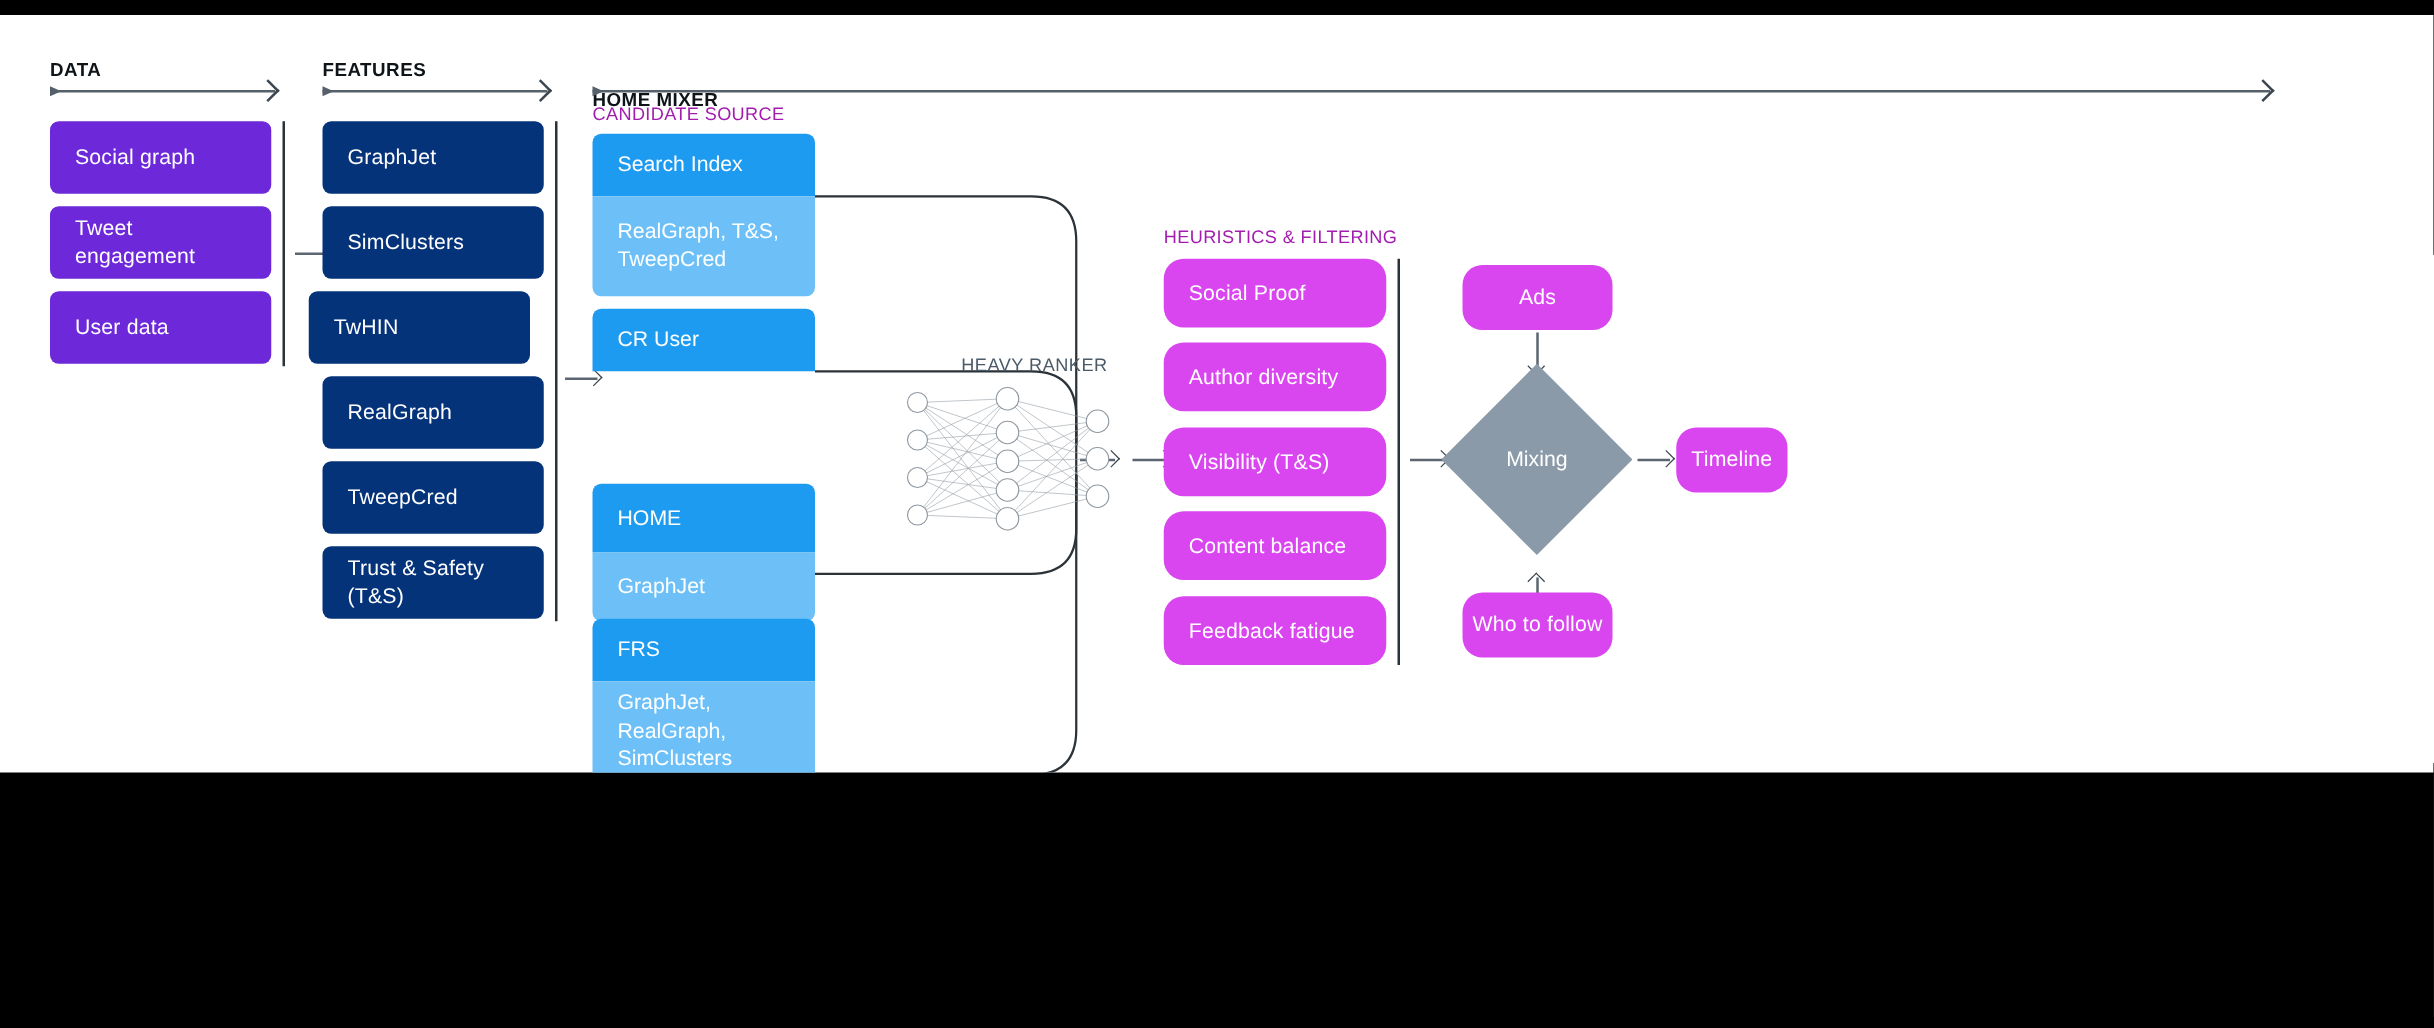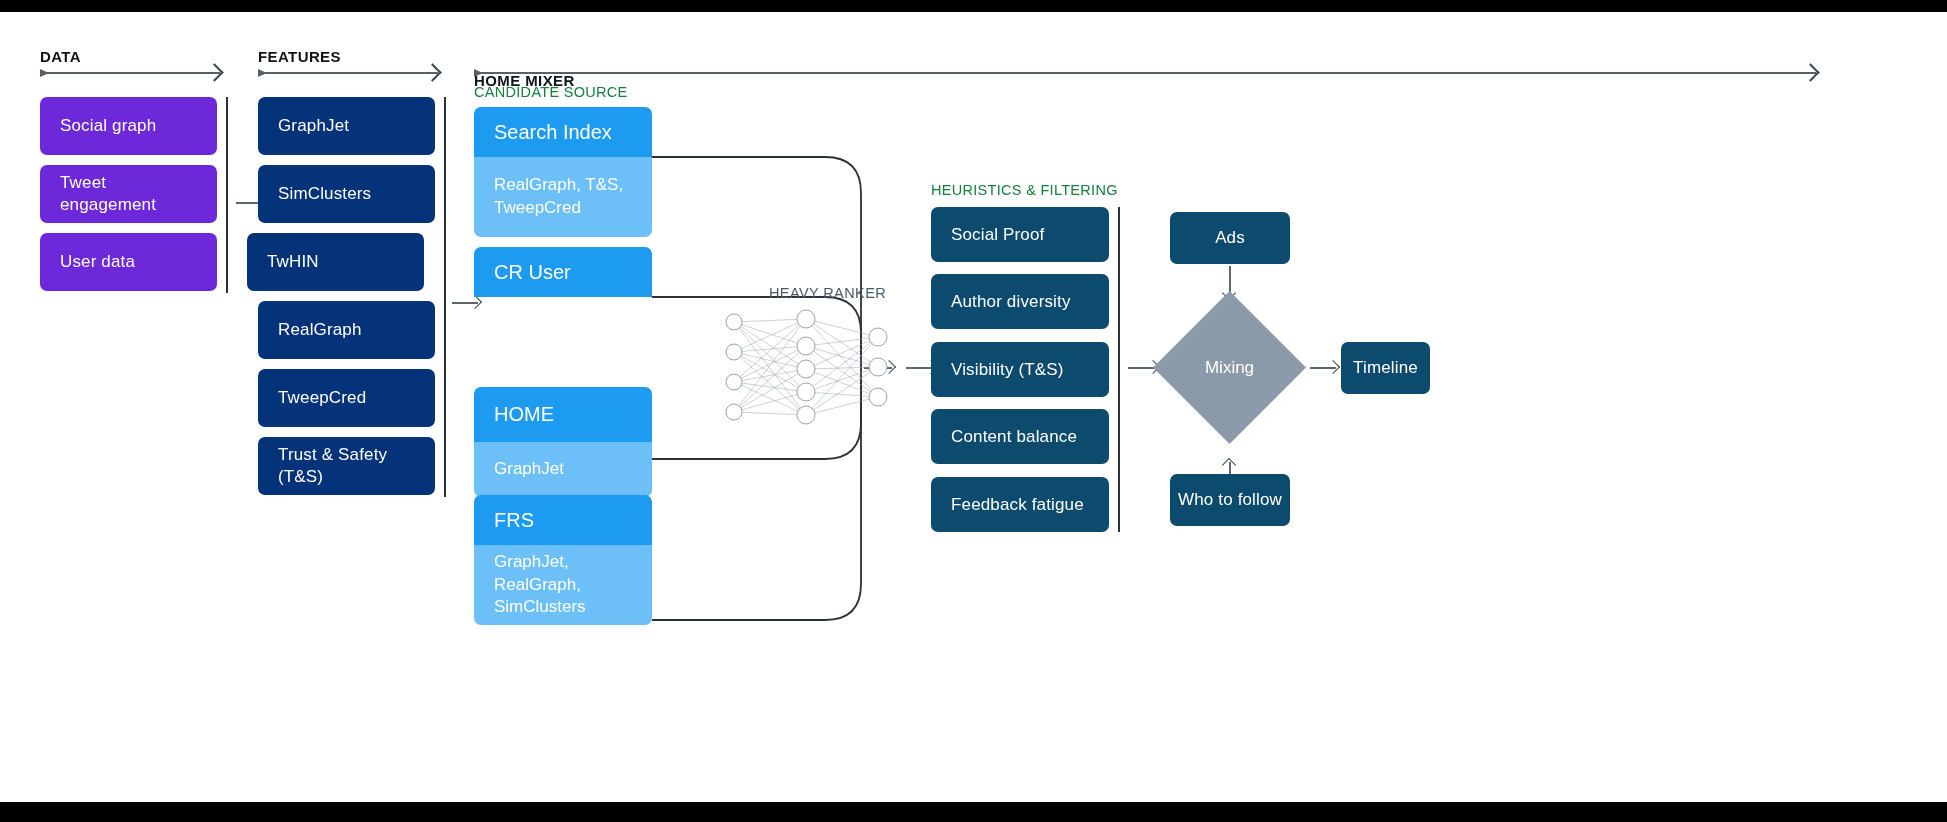--- a/index.html
+++ b/index.html
@@ -1,25 +1,25 @@
 <!DOCTYPE html>
 <html><head>
 <meta charset="utf-8">
 <style>
   html,body{margin:0;padding:0;background:#000;}
   body{width:1947px;height:822px;overflow:hidden;font-family:"Liberation Sans",sans-serif;}
-  #canvas{position:relative;width:1947px;height:802px;background:#000;overflow:hidden;}
+  #canvas{position:relative;width:1947px;height:618px;background:#000;overflow:hidden;}
   #paper{position:absolute;left:0;top:12px;width:1947px;height:799px;background:#ffffff;}
   .abs{position:absolute;}
 
   .stage-title{
     font-size:15px;font-weight:bold;color:#0f1419;letter-spacing:0.4px;
   }
   .sub-title{
-    font-size:14.5px;font-weight:normal;color:#15803d;letter-spacing:0.3px;
+    font-size:14.5px;font-weight:normal;color:#a21caf;letter-spacing:0.3px;
   }
   .axis-line{height:2px;background:#56606a;}
   .axis-wrap{position:absolute;}
   .axis-wrap .tri-start{
     position:absolute;left:0;top:-3px;width:0;height:0;
     border-top:4.5px solid transparent;border-bottom:4.5px solid transparent;
     border-left:9px solid #56606a;
   }
   .axis-wrap .chev-end{
     position:absolute;right:-1px;top:-6px;width:11px;height:11px;
@@ -27,27 +27,27 @@
     transform:rotate(45deg);
   }
 
   .box{
     position:absolute;border-radius:7px;display:flex;align-items:center;
     box-sizing:border-box;padding:0 20px;color:#fff;font-size:17px;
     line-height:1.28;letter-spacing:0.15px;
   }
   .c-mid{background:#6d28d9;}
   .c-dark{background:#05337a;}
-  .c-bright{background:#0c4a6e;}
+  .c-bright{background:#d946ef;border-radius:16px;}
 
   .cs-group{position:absolute;}
   .cs-head{
     position:absolute;left:0;top:0;right:0;background:#1d9bf0;
     border-radius:7px 7px 0 0;display:flex;align-items:center;
-    padding:0 20px;box-sizing:border-box;color:#fff;font-size:20px;
+    padding:0 20px;box-sizing:border-box;color:#fff;font-size:17px;
   }
   .cs-body{
     position:absolute;left:0;right:0;background:#6cc0f7;
     border-radius:0 0 7px 7px;display:flex;align-items:center;
     padding:0 20px;box-sizing:border-box;color:#fff;font-size:17px;line-height:1.35;
   }
 
   .divider{position:absolute;width:2px;background:#2b3238;}
 
   .arrow-h{position:absolute;height:2px;background:#5b6670;}

